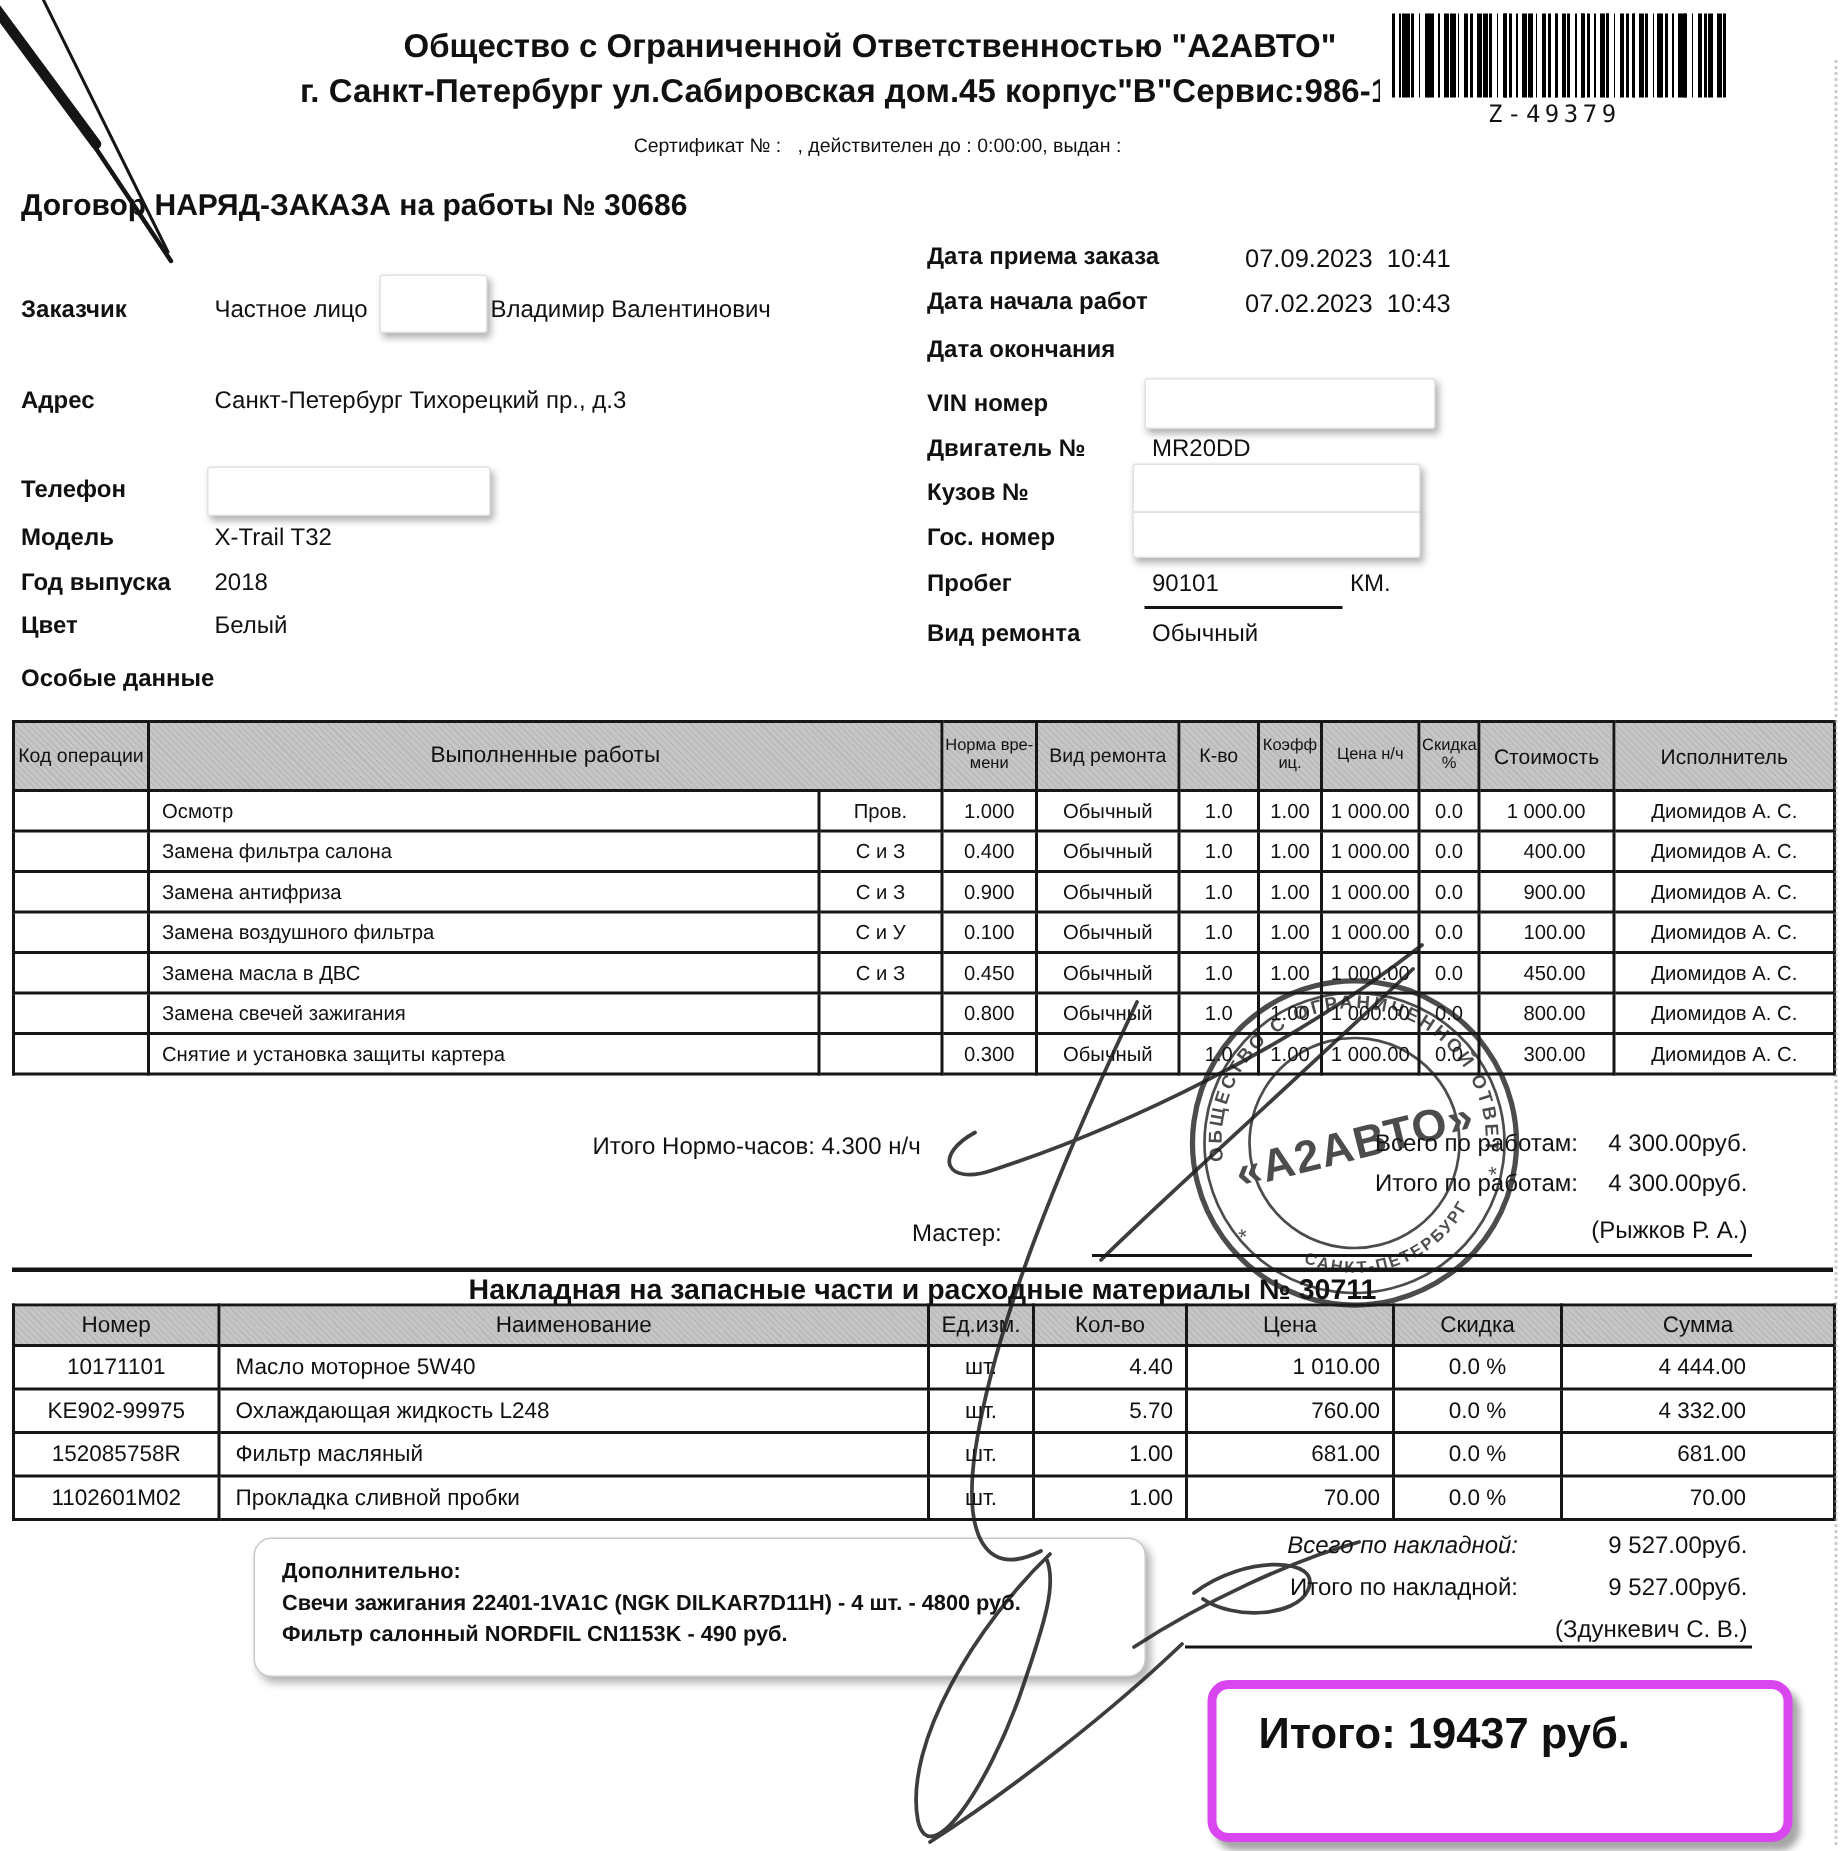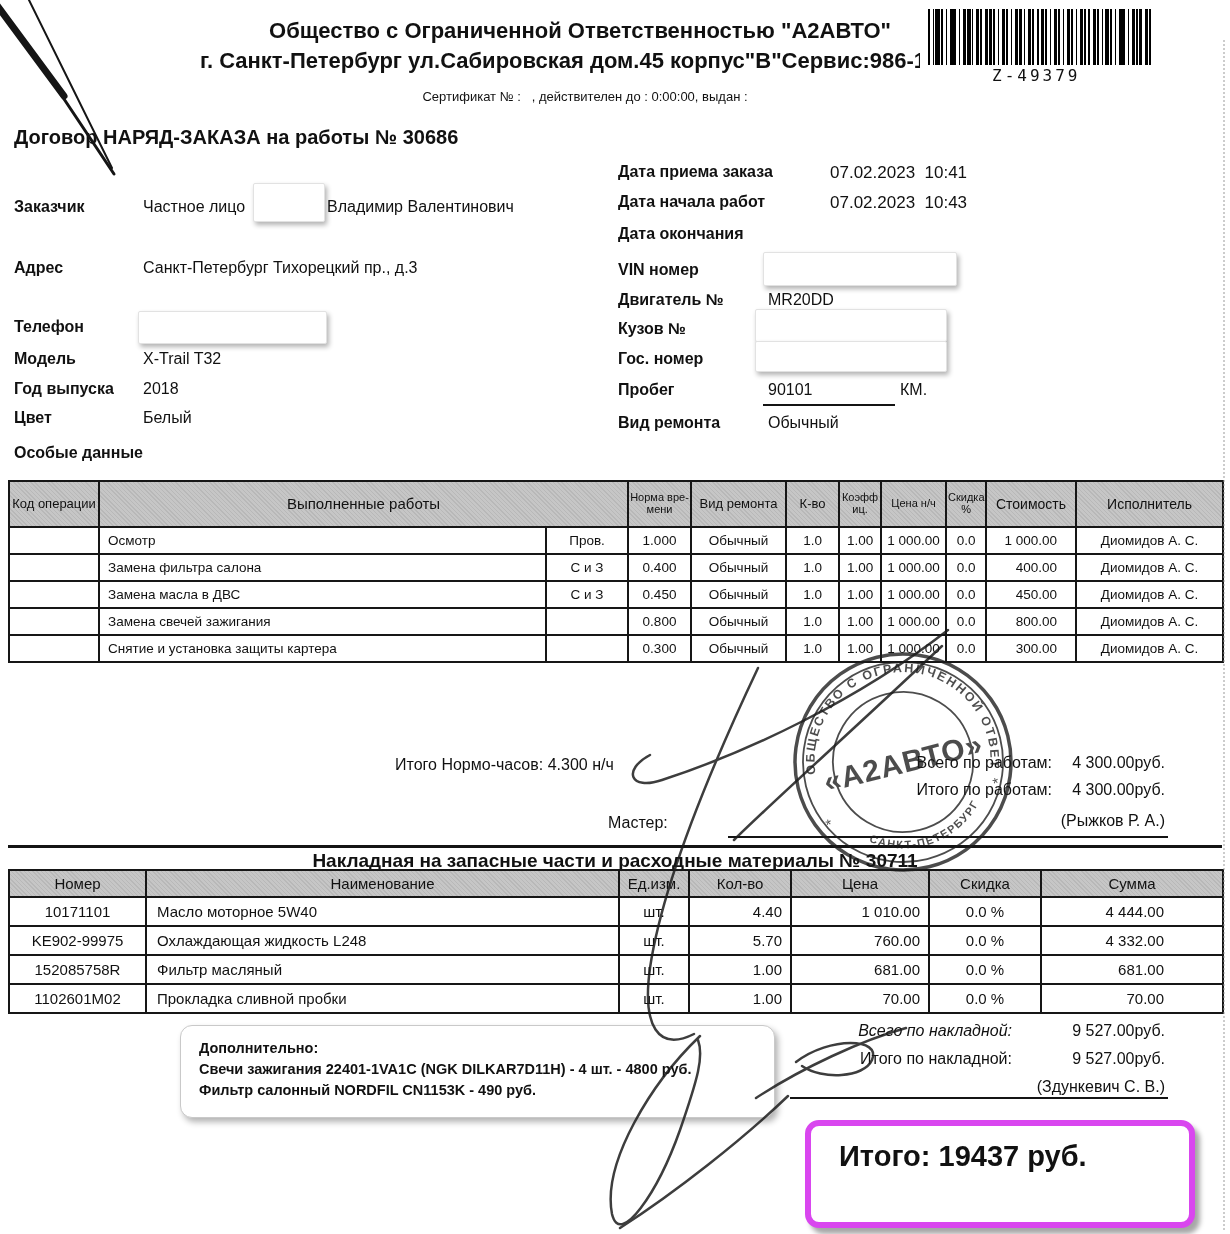--- a/index.html
+++ b/index.html
@@ -99,21 +99,21 @@
 
   <div class="abs lbl" style="left:14px;top:380px;">Год выпуска</div>
   <div class="abs val" style="left:143px;top:380px;">2018</div>
 
   <div class="abs lbl" style="left:14px;top:409px;">Цвет</div>
   <div class="abs val" style="left:143px;top:409px;">Белый</div>
 
   <div class="abs lbl" style="left:14px;top:444px;">Особые данные</div>
 
   <div class="abs lbl" style="left:618px;top:163px;">Дата приема заказа</div>
-  <div class="abs val pre" style="left:830px;top:163px;font-size:17px;">07.02.2023  10:41</div>
+  <div class="abs val pre" style="left:830px;top:163px;font-size:17px;">07.09.2023  10:41</div>
 
   <div class="abs lbl" style="left:618px;top:193px;">Дата начала работ</div>
   <div class="abs val pre" style="left:830px;top:193px;font-size:17px;">07.02.2023  10:43</div>
 
   <div class="abs lbl" style="left:618px;top:225px;">Дата окончания</div>
 
   <div class="abs lbl" style="left:618px;top:261px;">VIN номер</div>
   <div class="abs redact" style="left:763px;top:252px;width:192px;height:32px;"></div>
 
   <div class="abs lbl" style="left:618px;top:291px;">Двигатель №</div>
@@ -183,20 +183,46 @@
         <td>Обычный</td>
         <td>1.0</td>
         <td>1.00</td>
         <td>1 000.00</td>
         <td>0.0</td>
         <td class="c-cost">400.00</td>
         <td class="c-worker">Диомидов А. С.</td>
       </tr>
       <tr>
         <td></td>
+        <td class="c-name">Замена антифриза</td>
+        <td>С и З</td>
+        <td>0.900</td>
+        <td>Обычный</td>
+        <td>1.0</td>
+        <td>1.00</td>
+        <td>1 000.00</td>
+        <td>0.0</td>
+        <td class="c-cost">900.00</td>
+        <td class="c-worker">Диомидов А. С.</td>
+      </tr>
+      <tr>
+        <td></td>
+        <td class="c-name">Замена воздушного фильтра</td>
+        <td>С и У</td>
+        <td>0.100</td>
+        <td>Обычный</td>
+        <td>1.0</td>
+        <td>1.00</td>
+        <td>1 000.00</td>
+        <td>0.0</td>
+        <td class="c-cost">100.00</td>
+        <td class="c-worker">Диомидов А. С.</td>
+      </tr>
+      <tr>
+        <td></td>
         <td class="c-name">Замена масла в ДВС</td>
         <td>С и З</td>
         <td>0.450</td>
         <td>Обычный</td>
         <td>1.0</td>
         <td>1.00</td>
         <td>1 000.00</td>
         <td>0.0</td>
         <td class="c-cost">450.00</td>
         <td class="c-worker">Диомидов А. С.</td>
@@ -310,21 +336,21 @@
     </tbody>
   </table>
 
   <div class="abs val rt" style="left:790px;top:1022px;width:222px;font-style:italic;">Всего по накладной:</div>
   <div class="abs val rt" style="left:1030px;top:1022px;width:135px;">9 527.00руб.</div>
   <div class="abs val rt" style="left:790px;top:1050px;width:222px;">Итого по накладной:</div>
   <div class="abs val rt" style="left:1030px;top:1050px;width:135px;">9 527.00руб.</div>
   <div class="abs val rt" style="left:1000px;top:1078px;width:165px;">(Здункевич С. В.)</div>
   <div class="abs hline" style="left:790px;top:1097px;width:378px;"></div>
 
-  <div class="abs note" style="left:180px;top:1025px;width:595px;height:93px;padding:12px 0 0 18px;box-sizing:border-box;">
+  <div class="abs note" style="left:169px;top:1025px;width:595px;height:93px;padding:12px 0 0 18px;box-sizing:border-box;">
     <div class="nt">Дополнительно:</div>
     <div class="nt">Свечи зажигания 22401-1VA1C (NGK DILKAR7D11H) - 4 шт. - 4800 руб.</div>
     <div class="nt">Фильтр салонный NORDFIL CN1153K - 490 руб.</div>
   </div>
 
   <div class="abs grand" style="left:805px;top:1120px;width:378px;height:96px;">
     <div class="abs grandtxt" style="left:28px;top:14px;">Итого: 19437 руб.</div>
   </div>
 
   <div class="abs edge-dots" style="left:1223px;top:40px;height:1190px;width:0;"></div>

